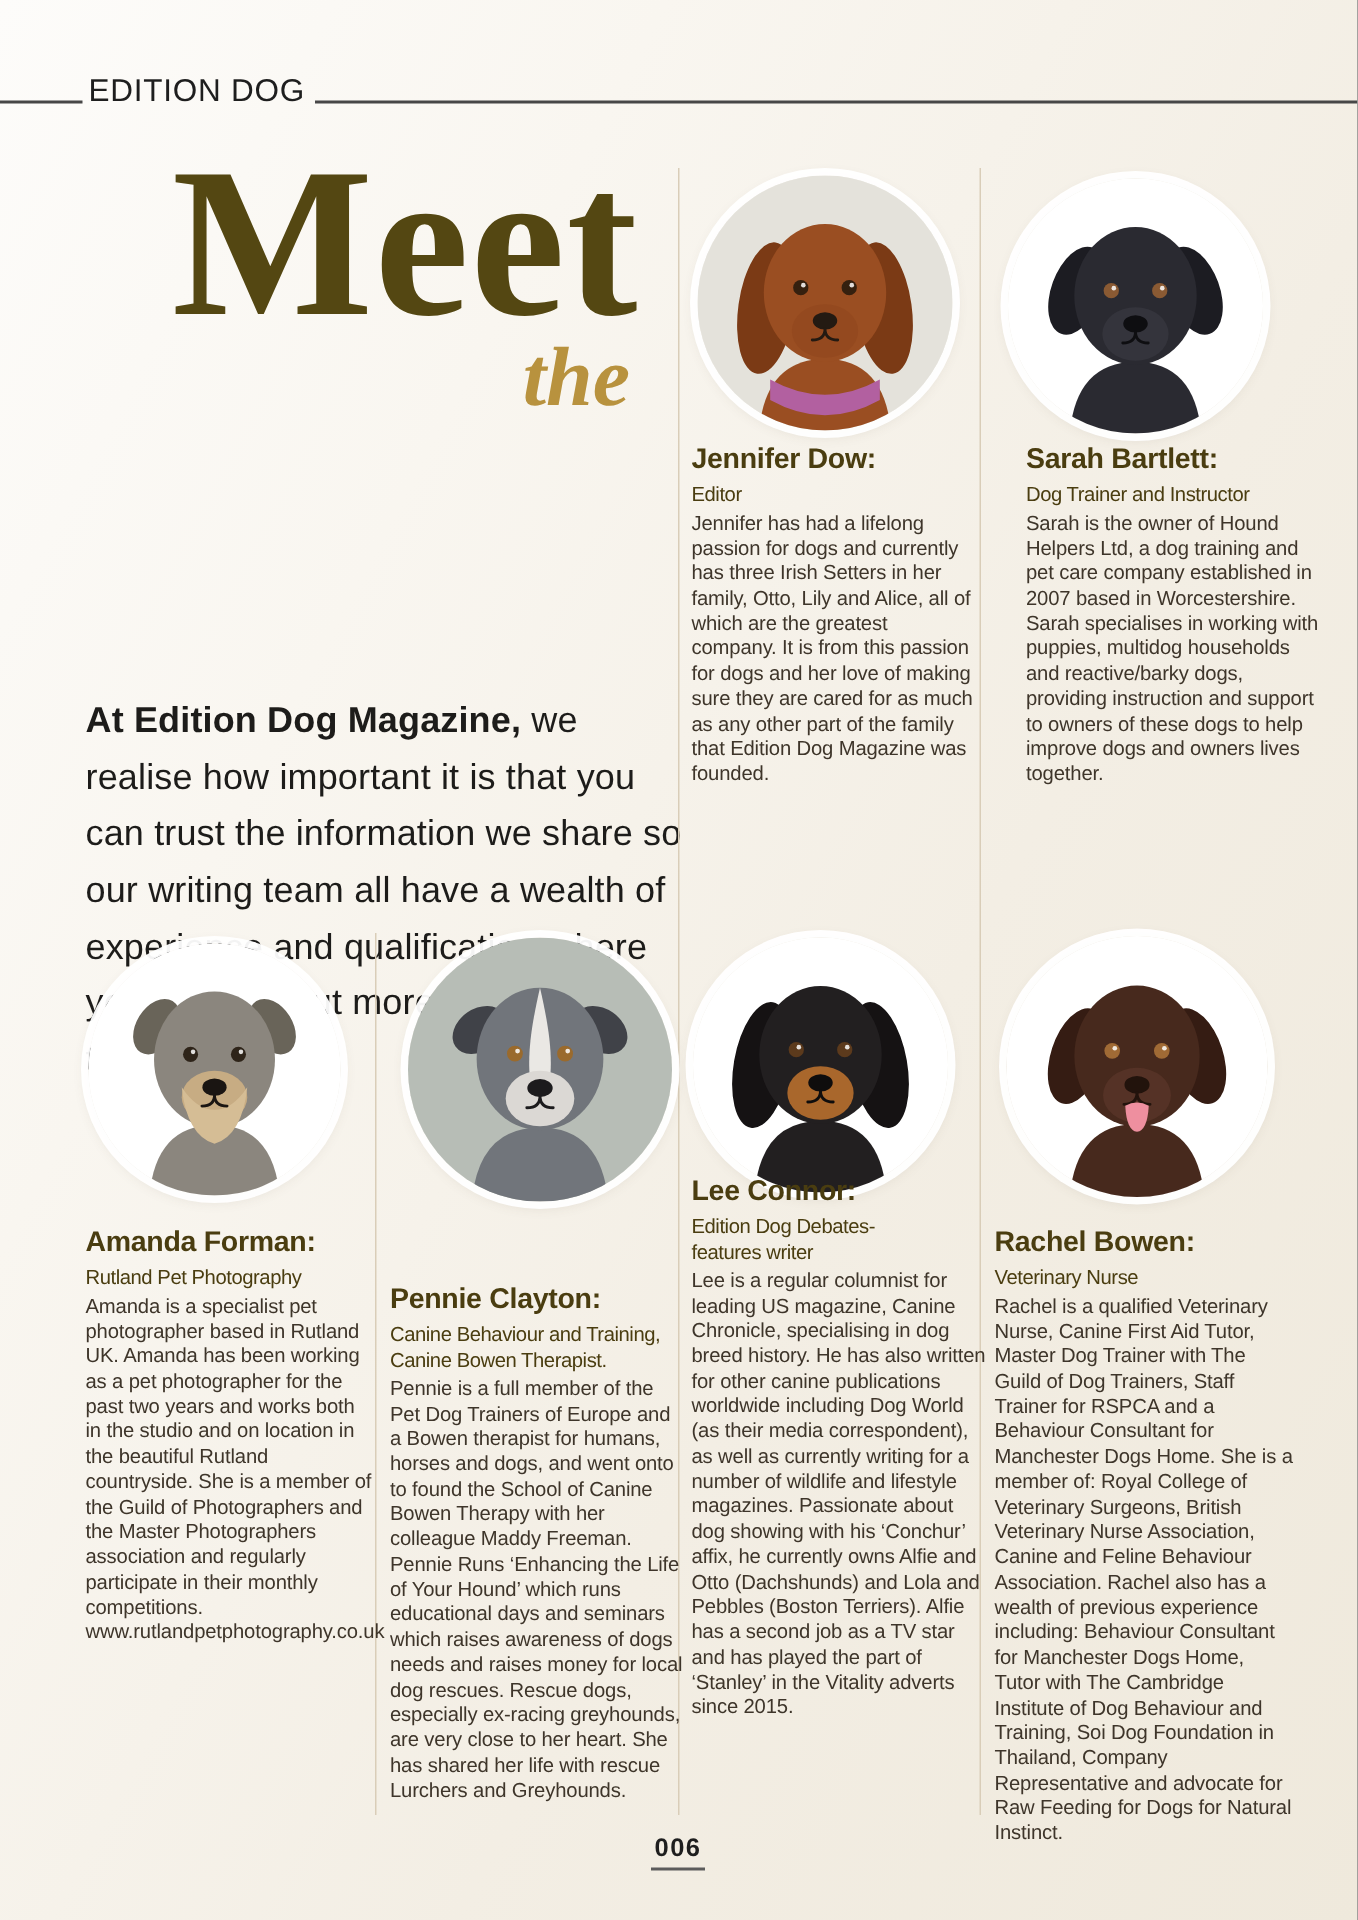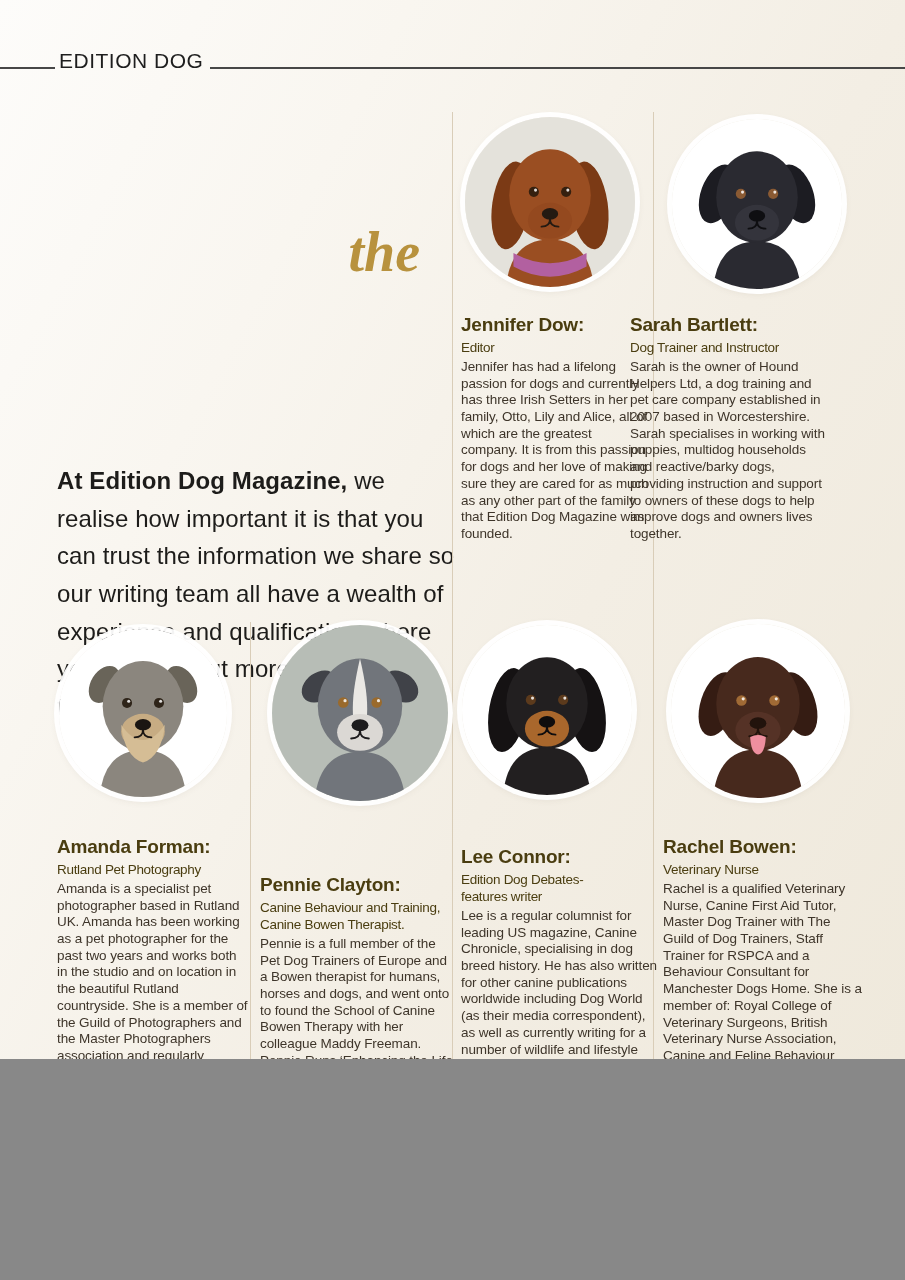--- a/index.html
+++ b/index.html
@@ -1,16 +1,16 @@
 <!DOCTYPE html>
 <html><head>
 <meta charset="utf-8">
 <style>
   html,body{margin:0;padding:0;background:#888;}
-  .page{position:relative;width:905px;height:1059px;margin:0 auto;overflow:hidden;
+  .page{position:relative;width:905px;height:1280px;margin:0 auto;overflow:hidden;
     background:linear-gradient(118deg,#fdfcfa 0%,#f9f6f0 28%,#f3eee4 62%,#efe9dc 100%);
     font-family:"Liberation Sans",sans-serif;}
 
   
   .header{position:absolute;left:0;right:0;top:50px;display:flex;align-items:flex-end;}
   .hline{height:2px;background:#474747;margin-bottom:2px;}
   .hline-left{width:55px;}
   .hline-right{flex:1;}
   .brand{font-size:21px;font-weight:500;letter-spacing:.5px;color:#1e1e1e;line-height:1;padding:0 7px 0 4px;white-space:nowrap;}
 
@@ -37,26 +37,26 @@
     box-shadow:0 0 0 5px rgba(255,255,255,.95),0 2px 10px rgba(90,80,60,.18);}
   .photo svg{display:block;width:100%;height:100%;}
   #ph0{left:465px;top:117px;width:170px;height:170px;}
   #ph1{left:672px;top:119px;width:170px;height:170px;}
   #ph2{left:59px; top:629px;width:168px;height:168px;}
   #ph3{left:272px;top:625px;width:176px;height:176px;}
   #ph4{left:462px;top:625px;width:170px;height:170px;}
   #ph5{left:671px;top:624px;width:174px;height:174px;}
 
   
-  .card{position:absolute;margin-top:18px;}
+  .card{position:absolute;}
   #card0{left:461px;top:296px;width:190px;}
-  #card1{left:630px;top:296px;width:200px;}
+  #card1{left:684px;top:296px;width:200px;}
   #card2{left:57px; top:818px;width:193px;}
   #card3{left:260px;top:856px;width:196px;}
-  #card4{left:461px;top:828px;width:196px;}
+  #card4{left:461px;top:784px;width:196px;}
   #card5{left:663px;top:818px;width:200px;}
   .name{font-size:19px;font-weight:700;color:#4a3d10;letter-spacing:-.2px;line-height:1.2;margin-bottom:2px;}
   .role{font-size:13.5px;font-weight:400;color:#4a3d10;line-height:1.26;letter-spacing:-.3px;}
   .role span{display:block;white-space:nowrap;}
   .bio{margin-top:3px;font-size:13.5px;line-height:1.24;color:#3e352a;letter-spacing:-.1px;}
 
   
   .pageno{position:absolute;left:412px;top:1222px;width:80px;text-align:center;}
   .pageno .num{font-size:17px;font-weight:700;letter-spacing:1px;color:#1e1e1e;}
   .pageno .rule{width:36px;height:2px;background:#5c5c5c;margin:3px auto 0;}
@@ -66,20 +66,21 @@
 
 <div class="page">
 
   <div class="header">
     <div class="hline hline-left"></div>
     <div class="brand">EDITION DOG</div>
     <div class="hline hline-right"></div>
   </div>
 
   <div class="title-block">
+    <span class="t-meet">Meet</span>
     <span class="t-the">the</span>
   </div>
 
   <p class="intro"><b>At Edition Dog Magazine,</b><span> we realise how important it is that you can trust the information we share so our writing team all have a wealth of experience and qualifications, here you can find out more about the team.</span></p>
 
   <div class="divider" id="div1"></div>
   <div class="divider" id="div2"></div>
   <div class="divider" id="div3"></div>
 
   <div class="photo" id="ph0">

